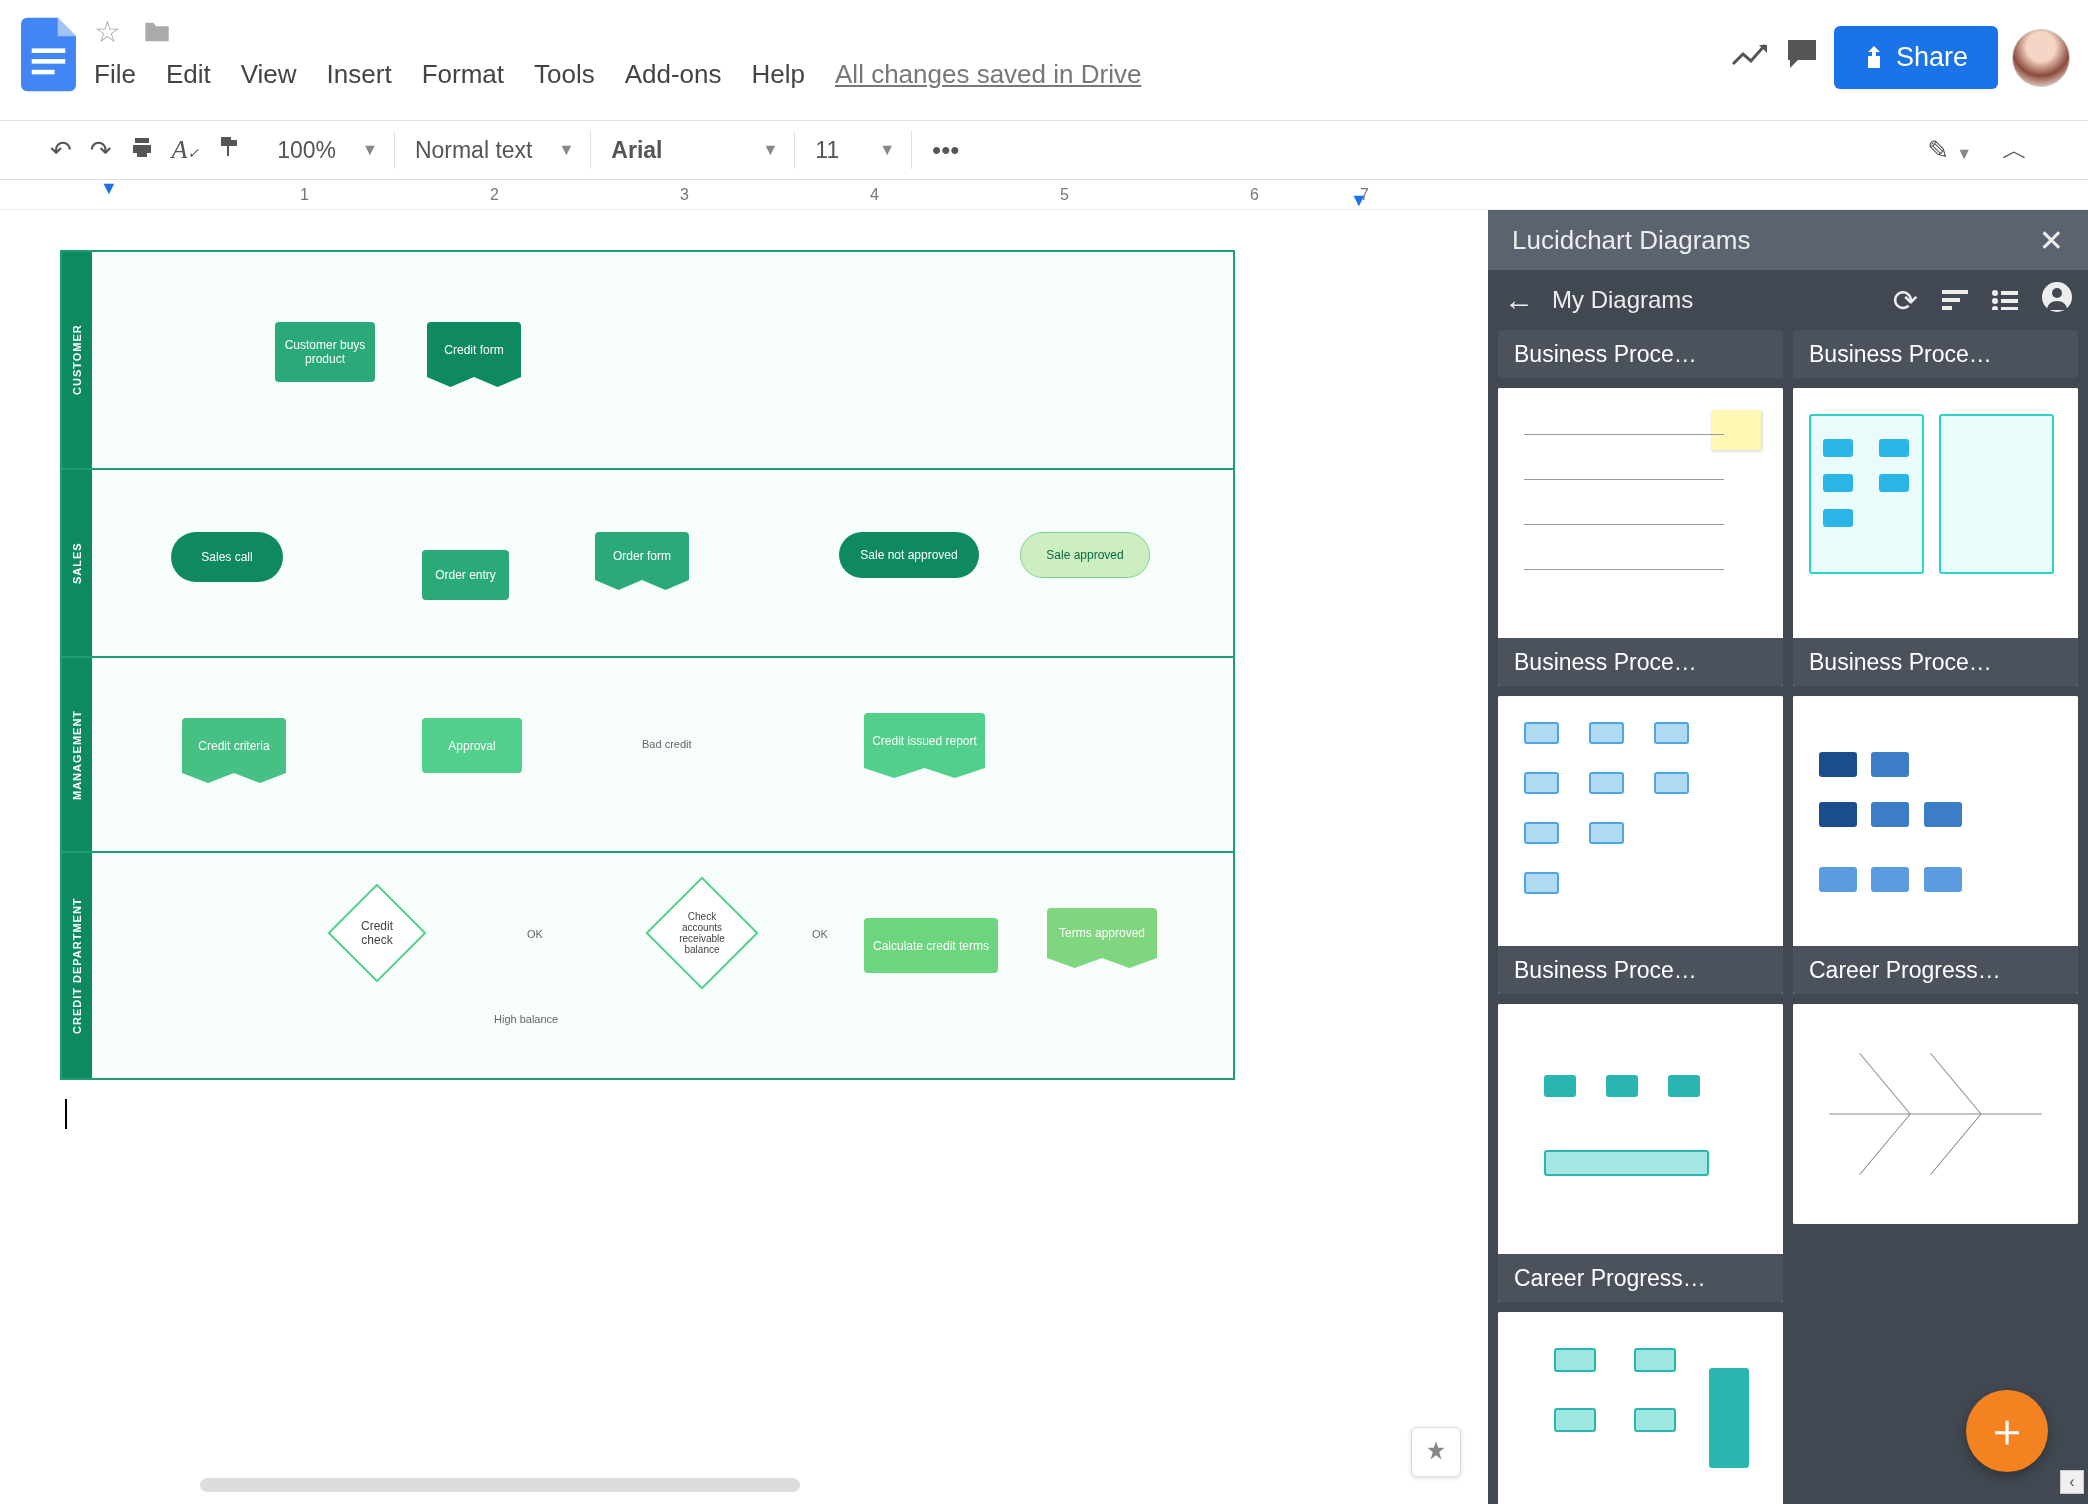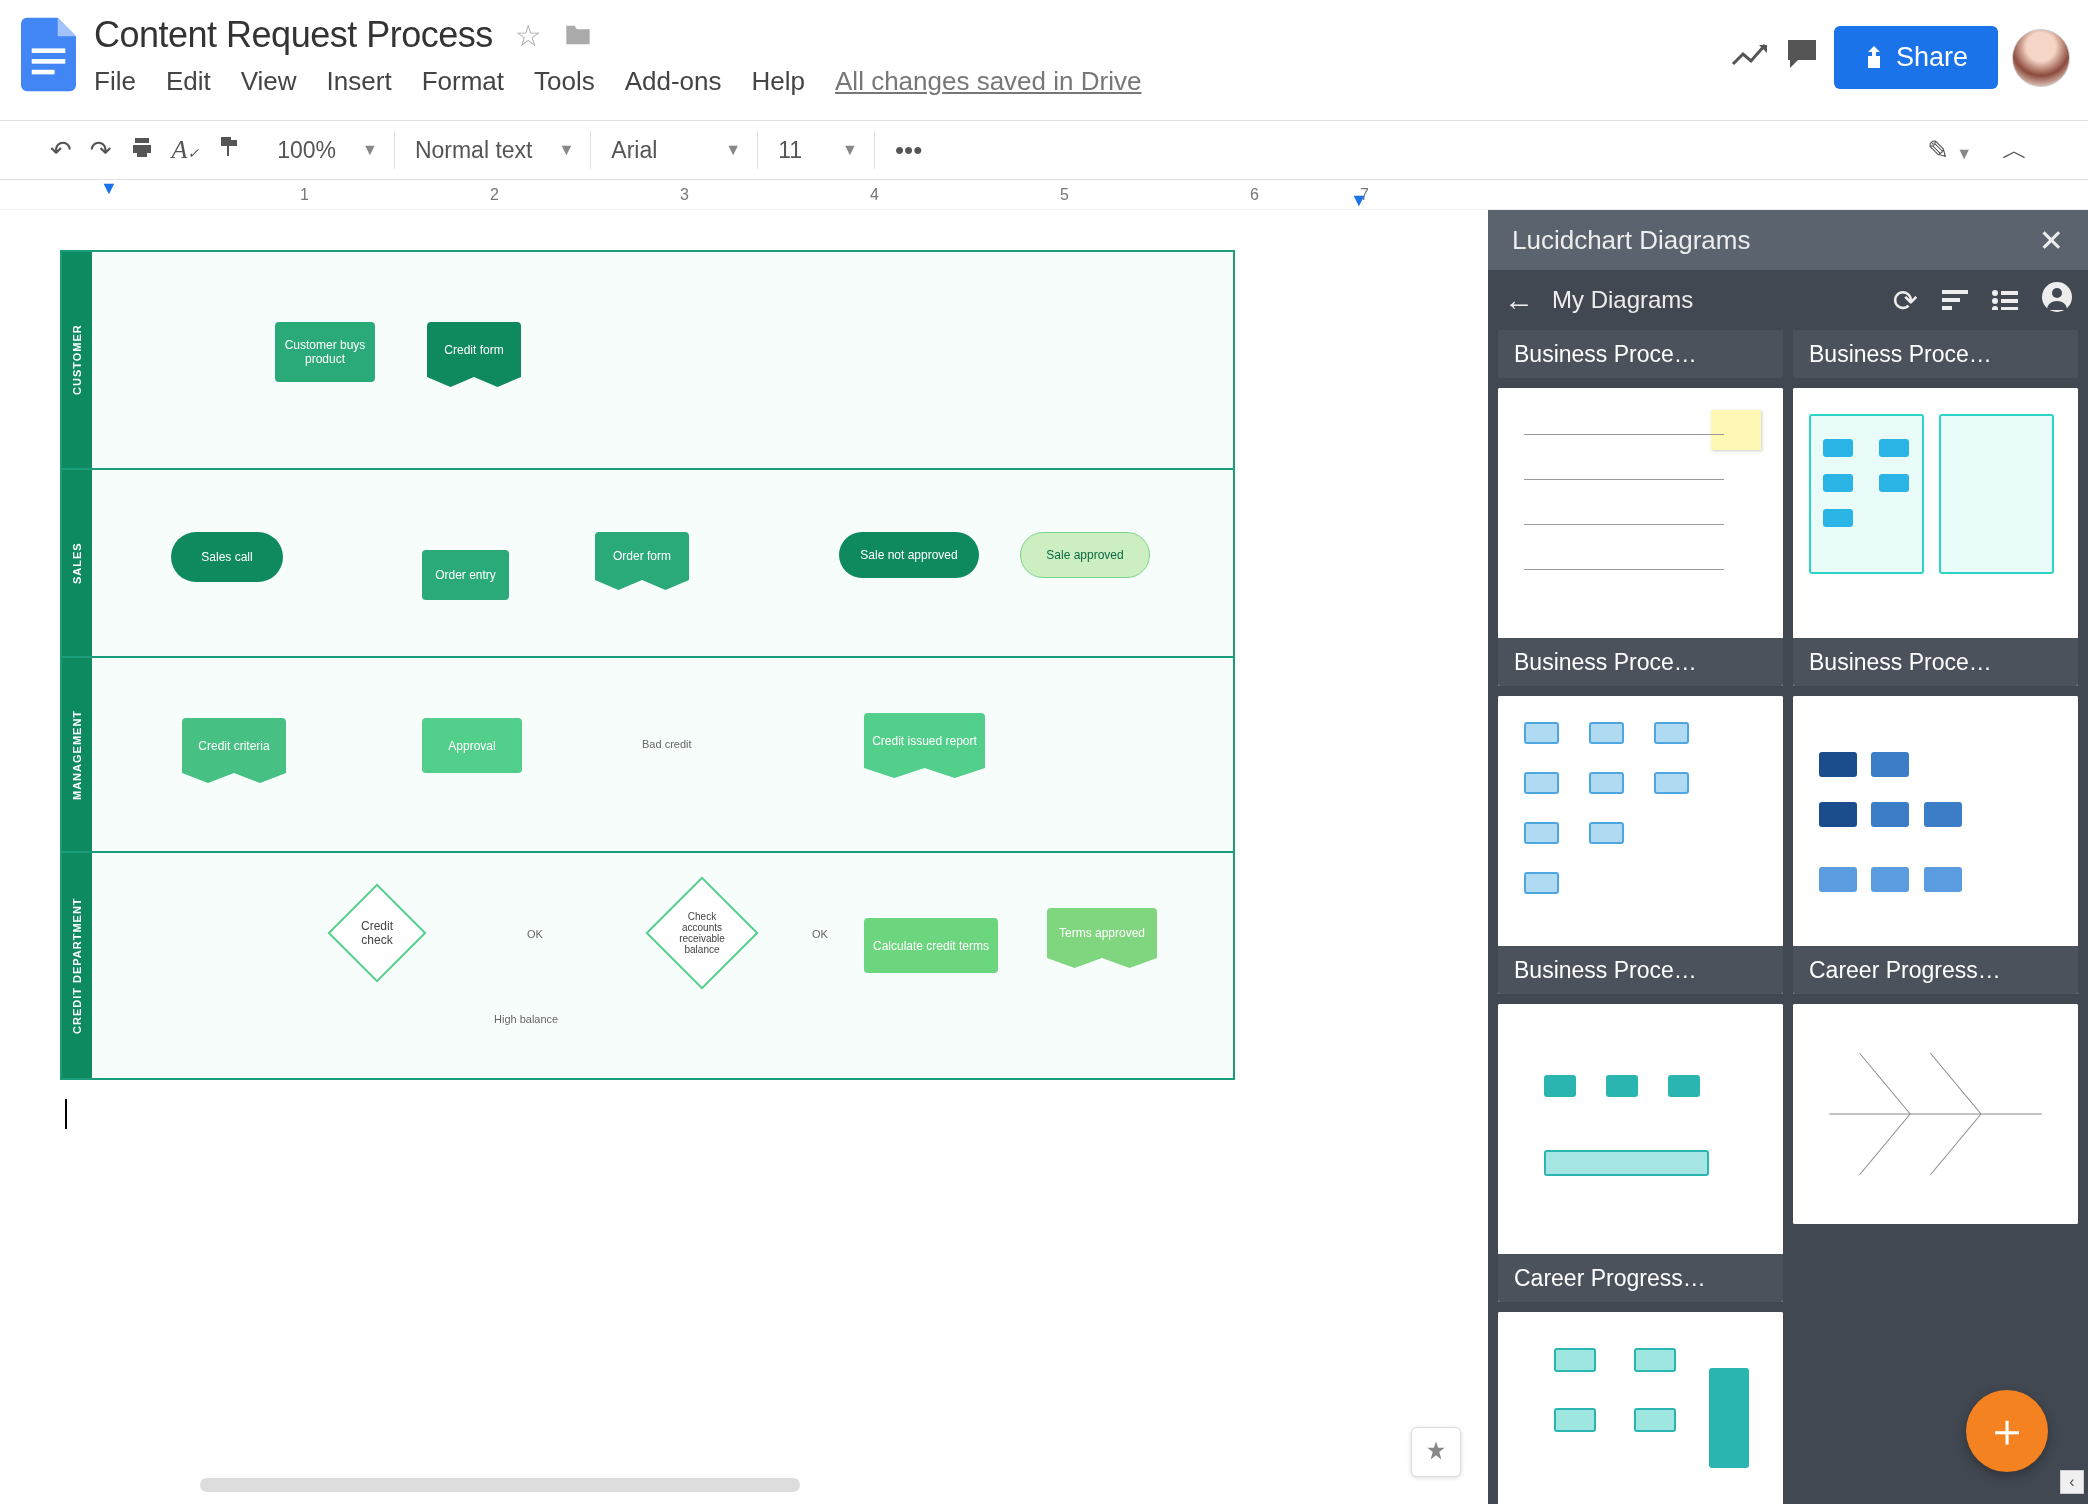--- a/index.html
+++ b/index.html
@@ -389,21 +389,20 @@
     <svg viewBox="0 0 36 48">
         <path fill="#4285f4" d="M4 0h20l12 12v32a4 4 0 0 1-4 4H4a4 4 0 0 1-4-4V4a4 4 0 0 1 4-4z"></path>
         <path fill="#a1c2fa" d="M24 0l12 12H24z"></path>
         <rect x="7" y="20" width="22" height="3" fill="#fff"></rect>
         <rect x="7" y="27" width="22" height="3" fill="#fff"></rect>
         <rect x="7" y="34" width="15" height="3" fill="#fff"></rect>
       </svg>
   </div>
   <div class="title-block">
     <div class="doc-title-row">
-      <span class="doc-title">Content Request Process</span>
       <span class="star-icon">☆</span>
       <span class="folder-icon">
           <svg width="28" height="24" viewBox="0 0 24 20">
             <path fill="#aaa" d="M2 2h7l2 3h11v13H2z"></path>
           </svg>
         </span>
     </div>
     <div class="menu-bar">
       <span class="menu-item">File</span>
       <span class="menu-item">Edit</span>
@@ -452,21 +451,21 @@
         <span class="dd-arrow">▼</span>
       </span>
   </div>
   <div class="tb-group">
     <span class="tb-text">
         <span>Normal text</span>
         <span class="dd-arrow">▼</span>
       </span>
   </div>
   <div class="tb-group">
-    <span class="tb-text" style="gap:68px;">
+    <span class="tb-text" style="gap:100px;font-weight:bold;">
         <span>Arial</span>
         <span class="dd-arrow">▼</span>
       </span>
   </div>
   <div class="tb-group">
     <span class="tb-text" style="gap:40px;">
         <span>11</span>
         <span class="dd-arrow">▼</span>
       </span>
   </div>

